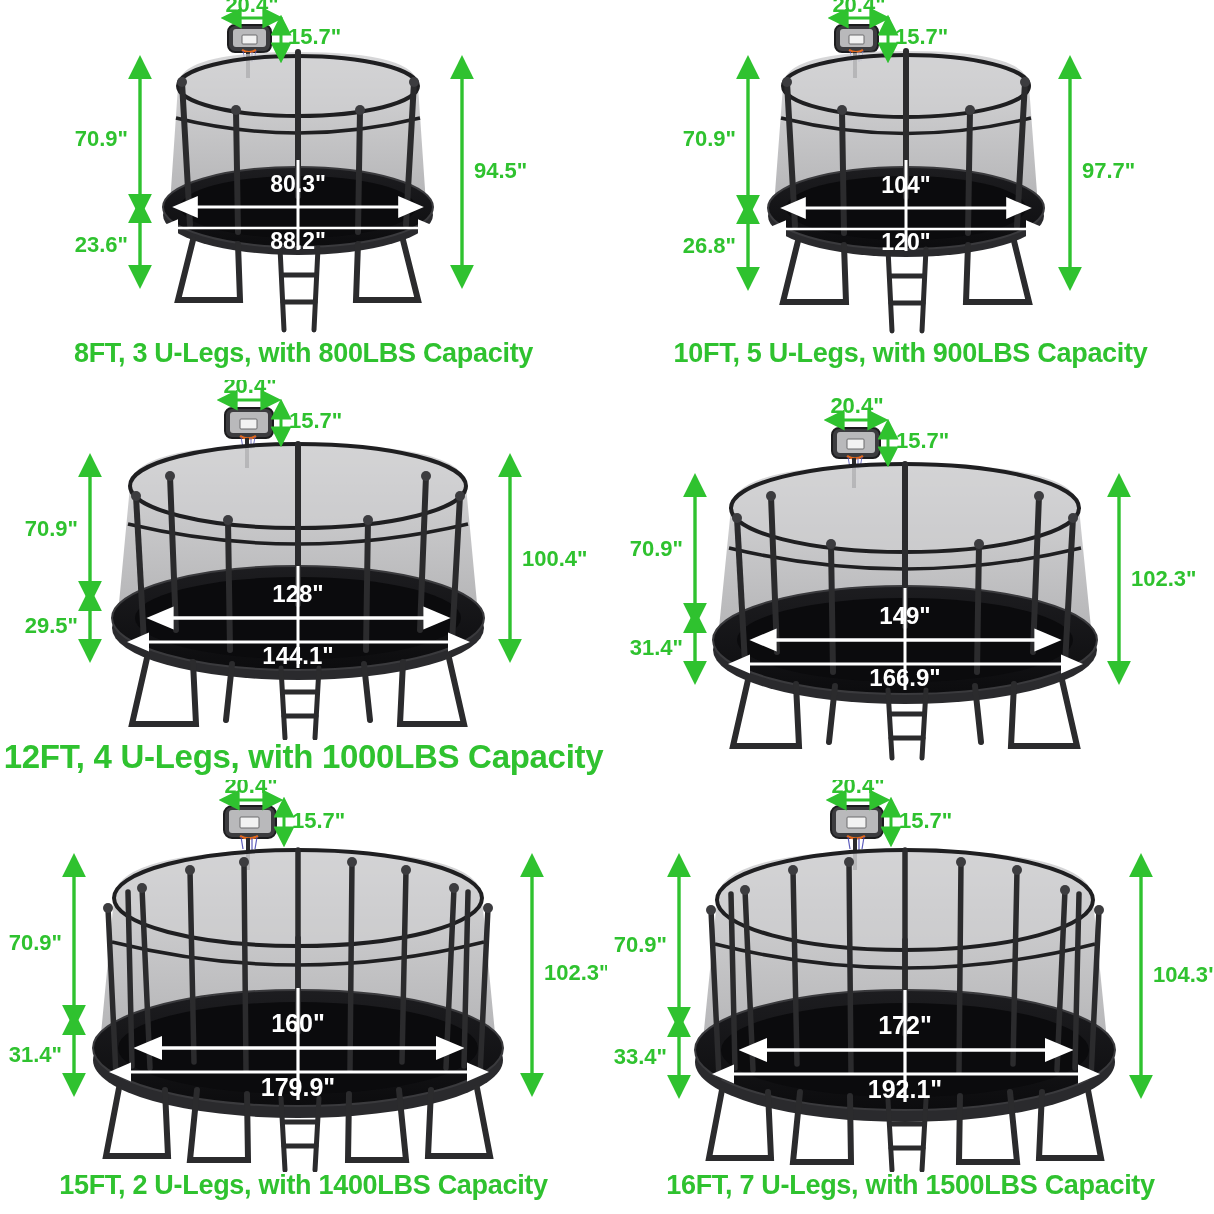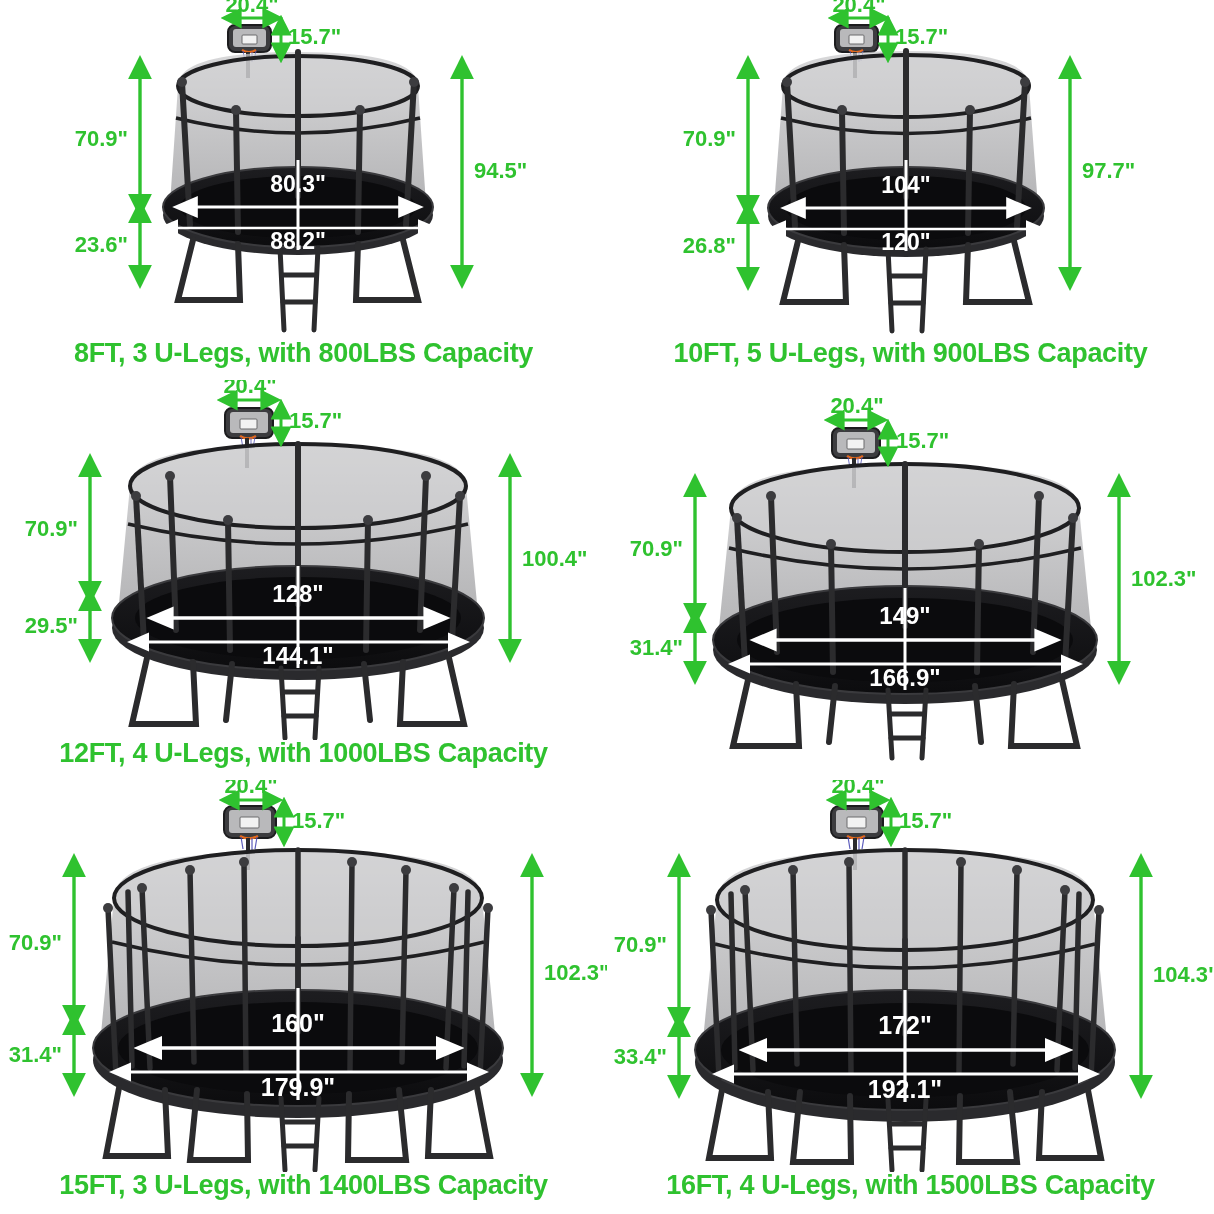--- a/index.html
+++ b/index.html
@@ -43,21 +43,21 @@
     color: #2fc22f;
     font-weight: bold;
     font-family: "Liberation Sans Narrow", "Liberation Sans", sans-serif;
     letter-spacing: -0.3px;
     white-space: nowrap;
     text-align: center;
     line-height: 1;
     flex: 0 0 auto;
   }
   .r1 .caption { font-size: 27px; padding-bottom: 14px; }
-  .r2 .caption { font-size: 27px; padding-bottom: 14px; }
+  .r2 .caption { font-size: 33px; padding-bottom: 14px; }
   .r3 .caption { font-size: 27px; padding-bottom: 16px; }
 </style>
 </head>
 <body>
 
 <div class="grid">
 
   <div class="panel r1">
     <div class="figure">
       <svg viewBox="0 0 607 340" preserveAspectRatio="xMidYMid meet">
@@ -580,21 +580,21 @@
         </g>
         <g font-family="Liberation Sans, sans-serif" font-size="22" font-weight="bold" fill="#2fc22f">
           <text x="62" y="170" text-anchor="end">70.9"</text>
           <text x="62" y="282" text-anchor="end">31.4"</text>
           <text x="544" y="200">102.3"</text>
           <text x="251" y="13" text-anchor="middle">20.4"</text>
           <text x="292" y="48">15.7"</text>
         </g>
       </svg>
     </div>
-    <div class="caption">15FT, 3 U-Legs, with 1400LBS Capacity</div>
+    <div class="caption">15FT, 2 U-Legs, with 1400LBS Capacity</div>
   </div>
 
   <div class="panel r3">
     <div class="figure">
       <svg viewBox="0 0 607 392" preserveAspectRatio="xMidYMid meet">
         <defs>
           <linearGradient id="net6" x1="0" y1="0" x2="0" y2="1">
             <stop offset="0" stop-color="#c9c9cb"></stop>
               <stop offset="1" stop-color="#8d8d90"></stop>
             </linearGradient>
@@ -694,16 +694,16 @@
         </g>
         <g font-family="Liberation Sans, sans-serif" font-size="22" font-weight="bold" fill="#2fc22f">
           <text x="60" y="172" text-anchor="end">70.9"</text>
           <text x="60" y="284" text-anchor="end">33.4"</text>
           <text x="546" y="202">104.3"</text>
           <text x="251" y="13" text-anchor="middle">20.4"</text>
           <text x="292" y="48">15.7"</text>
         </g>
       </svg>
     </div>
-    <div class="caption">16FT, 4 U-Legs, with 1500LBS Capacity</div>
+    <div class="caption">16FT, 7 U-Legs, with 1500LBS Capacity</div>
   </div>
 
 </div>
 
 </body></html>

